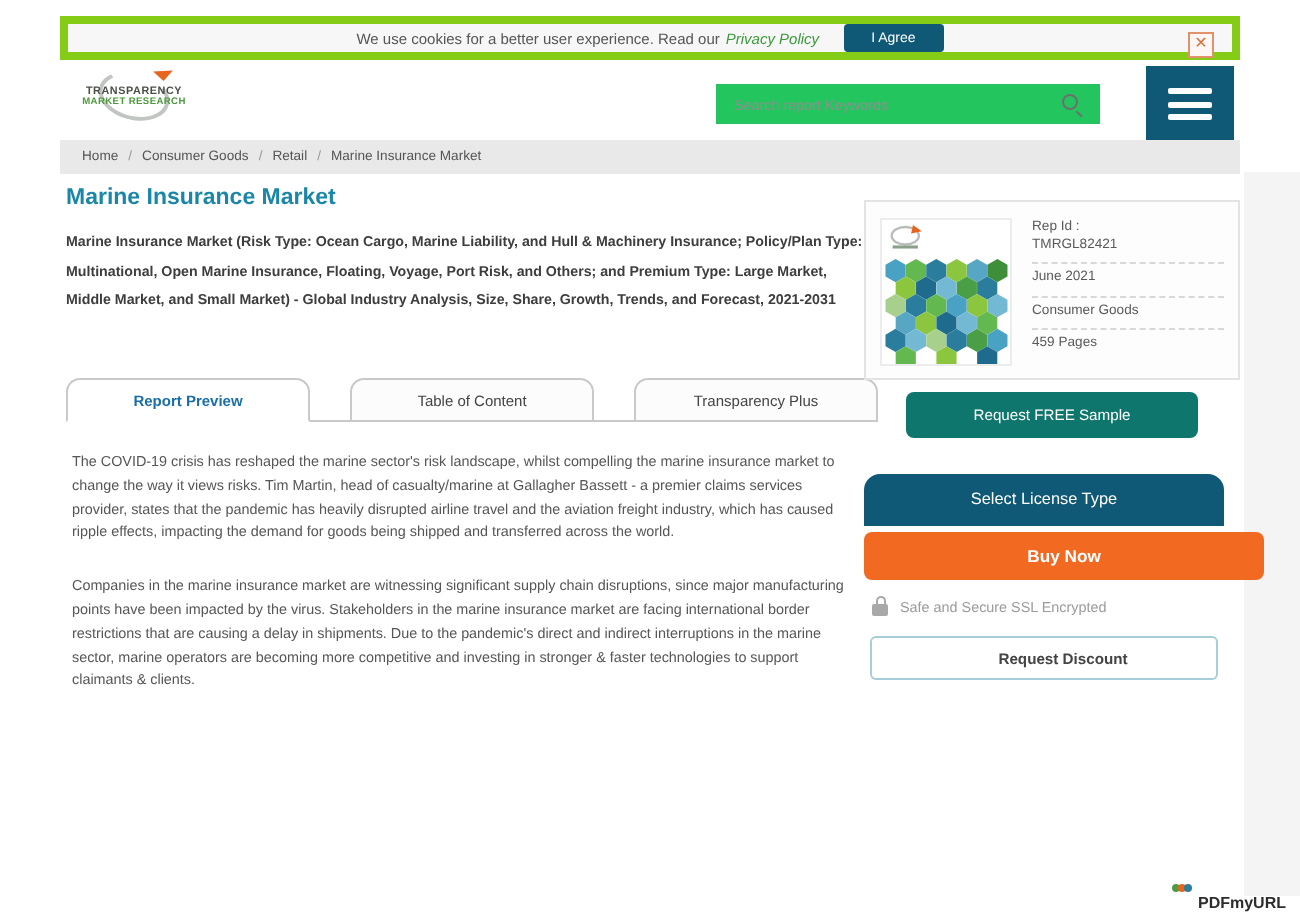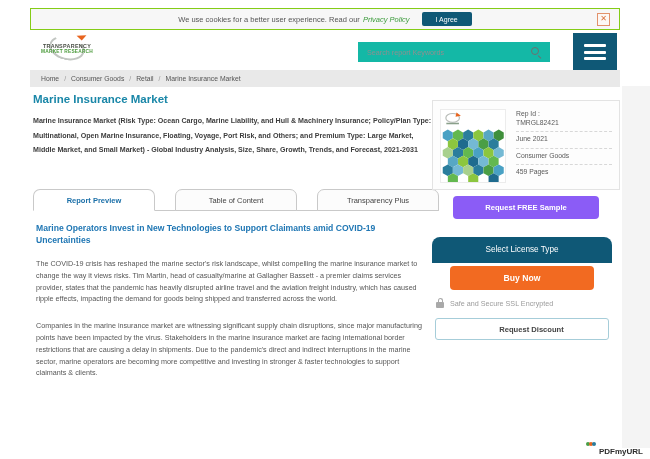--- a/index.html
+++ b/index.html
@@ -7,21 +7,21 @@
   body {
     position: relative;
     background: #ffffff;
     font-family: "Liberation Sans", sans-serif;
     overflow: hidden;
     color: #444;
   }
   
   .cookie-banner {
     position:absolute; left:30px; top:8px; width:590px; height:22px;
-    background:#f7f7f7; border:1px solid #84cc16;
+    background:#f7f7f7; border:4px solid #84cc16;
     display:flex; align-items:center; justify-content:center;
     font-size:7.5px; color:#555;
   }
   .privacy-link { color:#3a9a3a; font-style:italic; margin-left:3px; text-decoration:none; cursor:pointer; }
   .agree-btn {
     margin-left:12px; background:#0f5876; color:#fff; border:none; border-radius:2px;
     font-size:7px; padding:3.5px 14px; font-family:inherit; cursor:pointer;
   }
   .cookie-close {
     position:absolute; right:9px; top:3.5px; width:13px; height:13px;
@@ -36,21 +36,21 @@
     border-top-color:transparent; transform:rotate(14deg);
   }
   .swirl::after {
     content:""; position:absolute; right:0px; top:-4px; width:0; height:0;
     border-left:7px solid transparent; border-bottom:7px solid #e8641e; transform:rotate(42deg);
   }
   .logo-l1 { position:relative; font-size:5.4px; font-weight:bold; color:#4a4f46; letter-spacing:.3px; margin-top:9px; }
   .logo-l2 { position:relative; font-size:4.8px; font-weight:bold; color:#4a9a3a; letter-spacing:.2px; }
   .search-box {
     position:absolute; left:358px; top:42px; width:192px; height:20px;
-    background:#14b8a6; display:flex; align-items:center;
+    background:#22c55e; display:flex; align-items:center;
   }
   .search-input {
     flex:1; height:100%; background:transparent; border:none; outline:none;
     font-size:7.2px; color:#444; padding-left:9px; font-family:inherit;
   }
   .search-input::placeholder { color:#8f8f8f; }
   .search-icon { position:relative; width:12px; height:12px; margin-right:8px; cursor:pointer; }
   .search-icon::before { content:""; position:absolute; top:1px; left:1px; width:6px; height:6px; border:1.3px solid #6f6f6f; border-radius:50%; }
   .search-icon::after { content:""; position:absolute; top:8.5px; left:7.5px; width:4px; height:1.4px; background:#6f6f6f; transform:rotate(45deg); transform-origin:left center; }
   .menu-btn {
@@ -101,37 +101,37 @@
   }
   .thumb { width:66px; height:74px; background:#fff; border:1px solid #ececec; overflow:hidden; }
   .info-rows {
     flex:1; margin-left:10px; display:flex; flex-direction:column; justify-content:space-between;
     font-size:6.8px; color:#5a5a5a;
   }
   .info-row { border-bottom:1px dashed #d8d8d8; padding:1px 0 4px; line-height:8.6px; }
   .info-row:last-child { border-bottom:none; }
   .sample-btn {
     display:block; margin:6px auto 0; width:146px; height:23px;
-    background:#8b5cf6; color:#fff; border:none; border-radius:4px;
-    font-size:7.6px; font-weight:bold; font-family:inherit; cursor:pointer;
+    background:#0f766e; color:#fff; border:none; border-radius:4px;
+    font-size:7.6px; font-weight:normal; font-family:inherit; cursor:pointer;
   }
   .license-panel { margin-top:18px; width:180px; }
   .license-header {
     height:26px; line-height:26px; text-align:center;
     background:#0f5876; color:#fff; font-size:8.2px; font-weight:normal;
     border-radius:8px 8px 0 0;
   }
   .license-body { background:#fff; padding:5px 4px 2px; }
   .lic-row { display:flex; align-items:center; padding:6px 4px; cursor:pointer; }
   .radio { width:9px; height:9px; border-radius:50%; border:1.5px solid #5f5f5f; margin-right:7px; flex:none; }
   .radio.selected { background:#1665a5; border-color:#1665a5; }
   .lic-label { flex:1; font-size:7.6px; color:#333; }
   .lic-price { font-size:8.4px; font-weight:bold; color:#1d1d1d; }
   .buy-btn {
-    display:block; margin:3px auto 0; width:144px; height:24px;
+    display:block; margin:3px auto 0; width:200px; height:24px;
     background:#f26a21; color:#fff; border:none; border-radius:4px;
     font-size:8.6px; font-weight:bold; font-family:inherit; cursor:pointer;
   }
   .ssl-row { display:flex; align-items:flex-end; gap:6px; margin:9px 0 0 4px; color:#9b9b9b; font-size:7.2px; }
   .lock-icon { position:relative; width:8px; height:6px; background:#a9a9a9; border-radius:1px; margin-top:3px; flex:none; }
   .lock-icon::before {
     content:""; position:absolute; top:-4px; left:1.5px; width:3.5px; height:4px;
     border:1.3px solid #a9a9a9; border-bottom:none; border-radius:3px 3px 0 0;
   }
   .special-note { margin:7px 0 0 2px; width:150px; font-size:7.4px; font-weight:bold; color:#2e2e2e; line-height:10.5px; }
@@ -190,21 +190,20 @@
 <h1 class="page-title">Marine Insurance Market</h1>
 <div class="report-desc">Marine Insurance Market (Risk Type: Ocean Cargo, Marine Liability, and Hull &amp; Machinery Insurance; Policy/Plan Type: Multinational, Open Marine Insurance, Floating, Voyage, Port Risk, and Others; and Premium Type: Large Market, Middle Market, and Small Market) - Global Industry Analysis, Size, Share, Growth, Trends, and Forecast, 2021-2031</div>
 
 <div class="tabs">
   <div class="tab active">Report Preview</div>
   <div class="tab">Table of Content</div>
   <div class="tab">Transparency Plus</div>
 </div>
 
 <div class="tab-content">
-  <div class="section-heading">Marine Operators Invest in New Technologies to Support Claimants amid COVID-19 Uncertainties</div>
   <p>The COVID-19 crisis has reshaped the marine sector's risk landscape, whilst compelling the marine insurance market to change the way it views risks. Tim Martin, head of casualty/marine at Gallagher Bassett - a premier claims services provider, states that the pandemic has heavily disrupted airline travel and the aviation freight industry, which has caused ripple effects, impacting the demand for goods being shipped and transferred across the world.</p>
   <p>Companies in the marine insurance market are witnessing significant supply chain disruptions, since major manufacturing points have been impacted by the virus. Stakeholders in the marine insurance market are facing international border restrictions that are causing a delay in shipments. Due to the pandemic's direct and indirect interruptions in the marine sector, marine operators are becoming more competitive and investing in stronger &amp; faster technologies to support claimants &amp; clients.</p>
 </div>
 
 <div class="right-gutter"></div>
 
 <aside class="sidebar">
 
   <div class="info-card">
     <div class="thumb">

